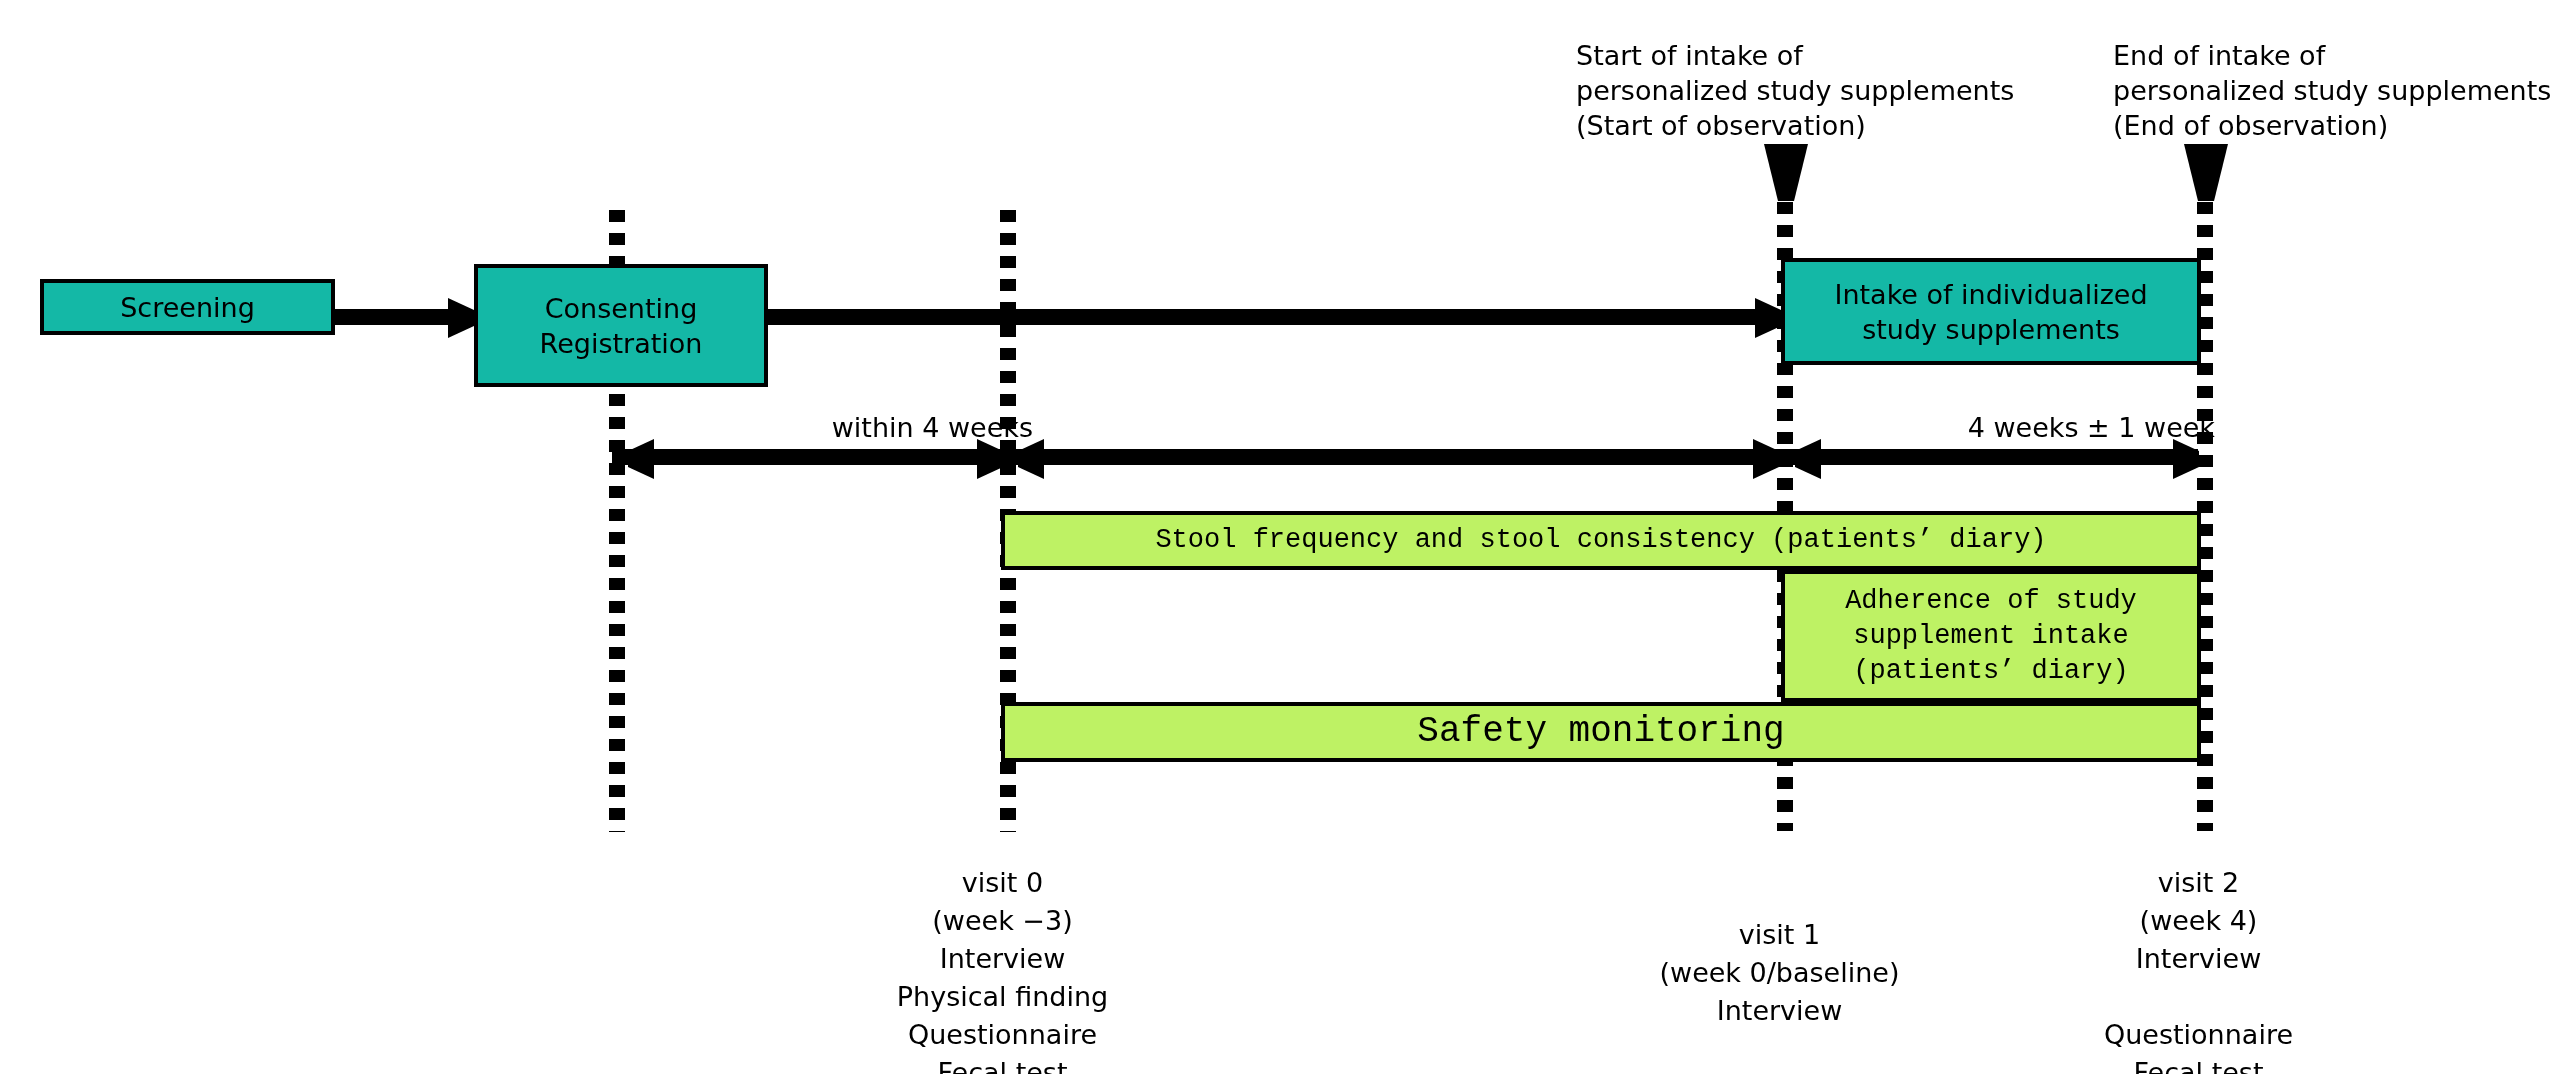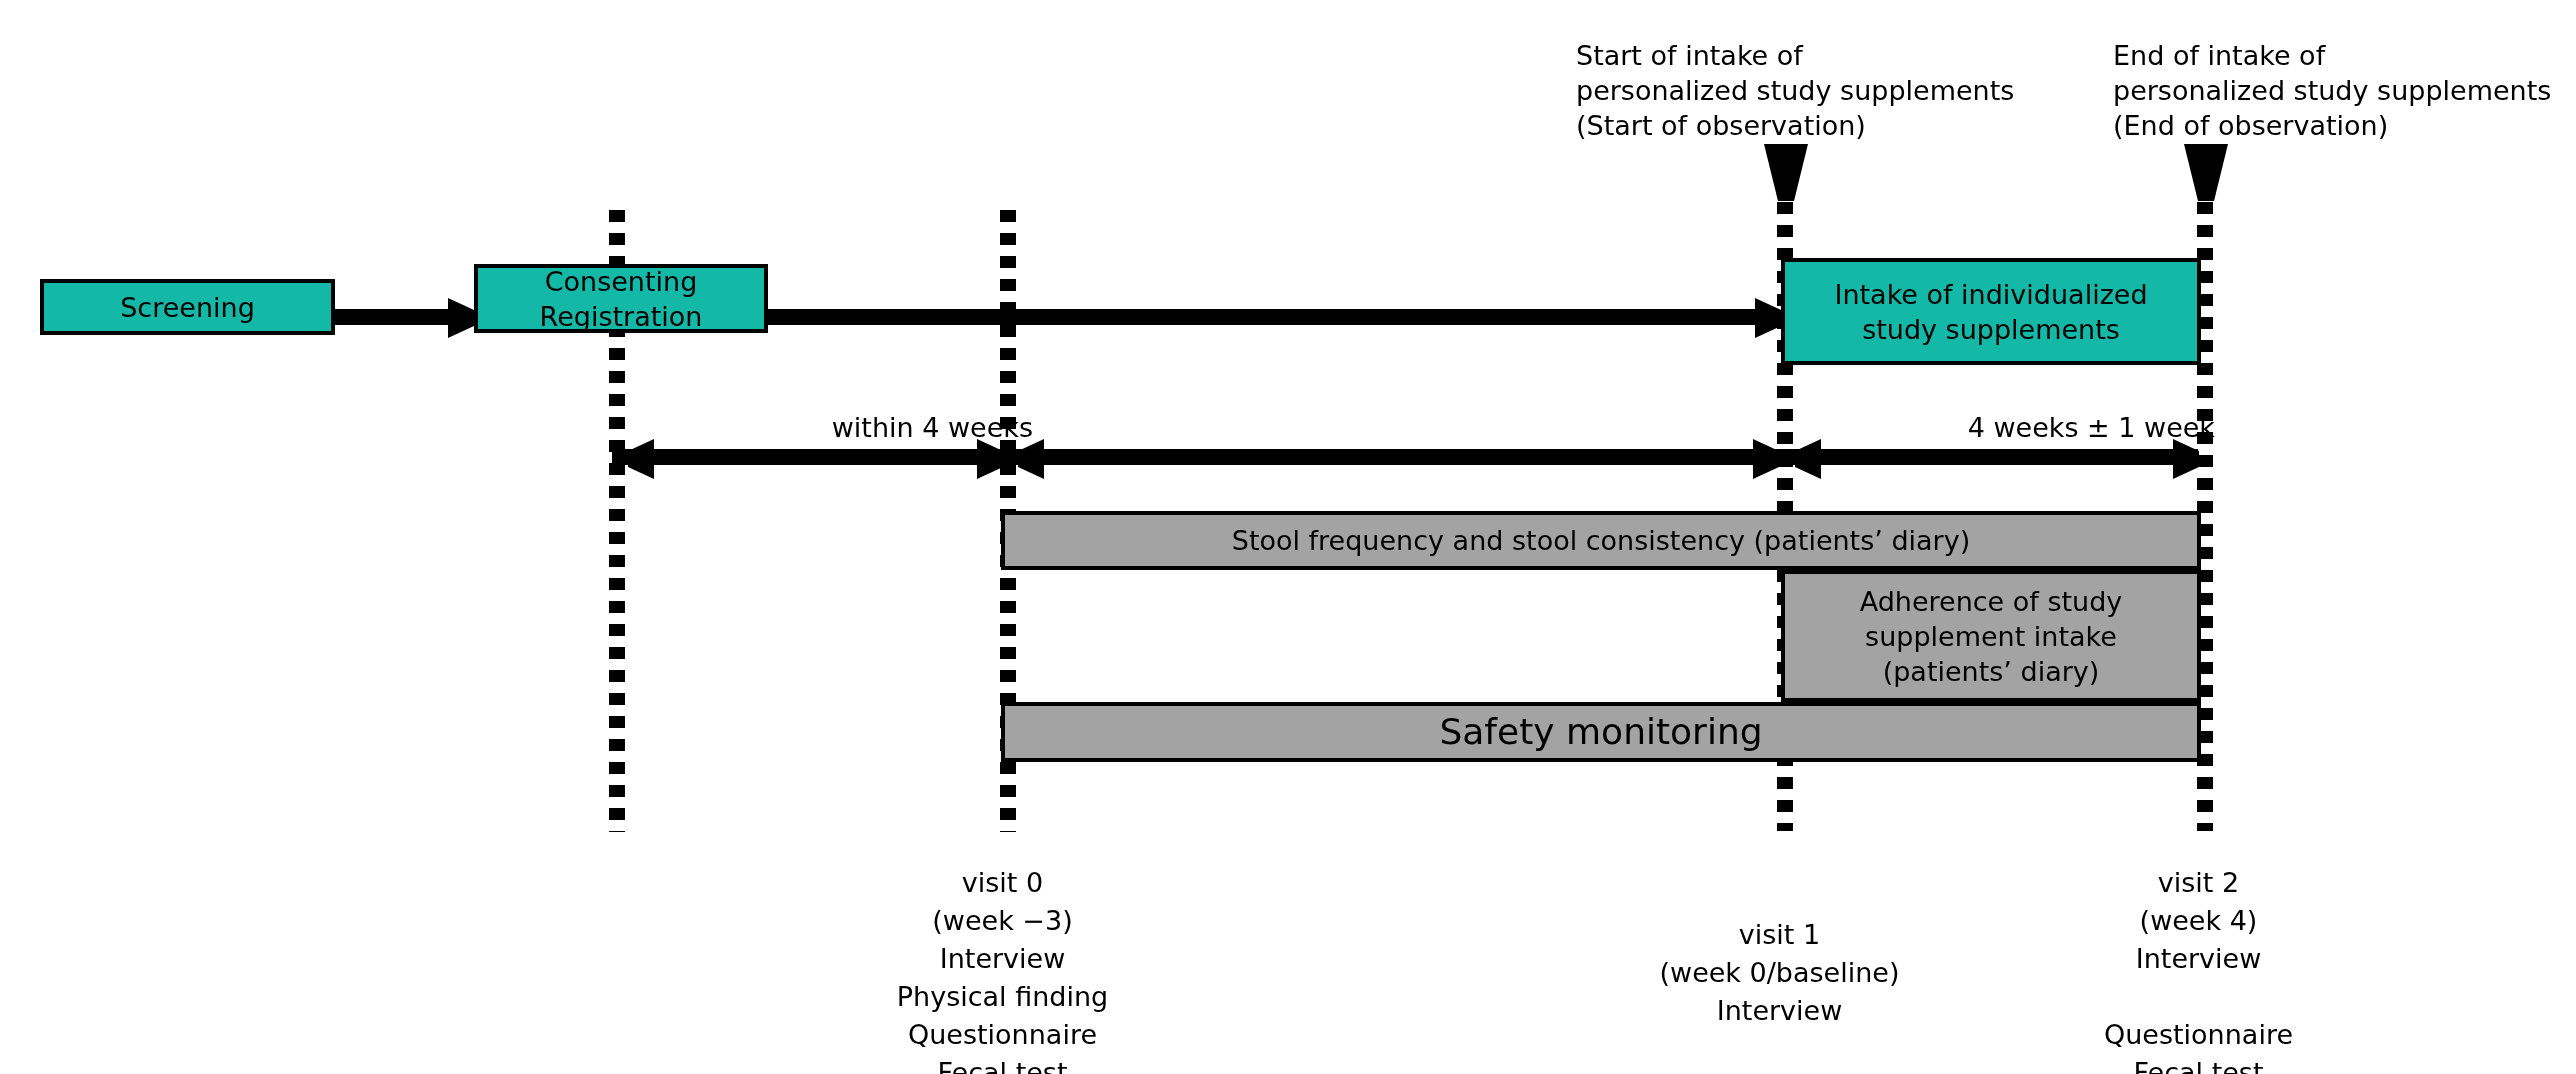--- a/index.html
+++ b/index.html
@@ -47,24 +47,25 @@
     position: absolute;
     border: 4.7px solid var(--ink,#000);
     background: #14b8a6;
     display: flex; align-items: center; justify-content: center;
     text-align: center; font-size: 27px; line-height: 35px;
     white-space: pre-line;
   }
   .bar {
     position: absolute;
     border: 4.1px solid var(--ink,#000);
-    background: #a3a3a3;
+    background: #bef264;
     display: flex; align-items: center; justify-content: center;
     text-align: center; font-size: 27px; line-height: 35px;
     white-space: pre-line;
+    font-family: Liberation Mono, monospace;
   }
   .safety-text { font-size: 36px; line-height: 38px; }
   .dim-label {
     position: absolute;
     width: 469px;
     text-align: right;
     font-size: 27px;
     line-height: 30.5px;
   }
   .visit {
@@ -111,21 +112,21 @@
   <div class="head-right" style="left:1737px; top:423px;"></div>
 
   <div class="hline" style="left:1763px; top:433px; width:419px;"></div>
   <div class="head-left" style="left:1763px; top:423px;"></div>
   <div class="head-right" style="left:2157px; top:423px;"></div>
   <div class="dim-label" style="left:1738px; top:389px;">4 weeks ± 1 week</div>
 
   <div class="box" style="left:24px; top:263px; width:295px; height:56px;">
     <span>Screening</span>
   </div>
-  <div class="box" style="left:458px; top:248px; width:294px; height:69px;">
+  <div class="box" style="left:458px; top:248px; width:294px; height:123px;">
     <span>Consenting
 Registration</span>
   </div>
   <div class="box" style="left:1765px; top:242px; width:420px; height:107px;">
     <span>Intake of individualized
 study supplements</span>
   </div>
 
   <div class="bar" style="left:985px; top:495px; width:1200px; height:59px;">
     <span>Stool frequency and stool consistency (patients’ diary)</span>

